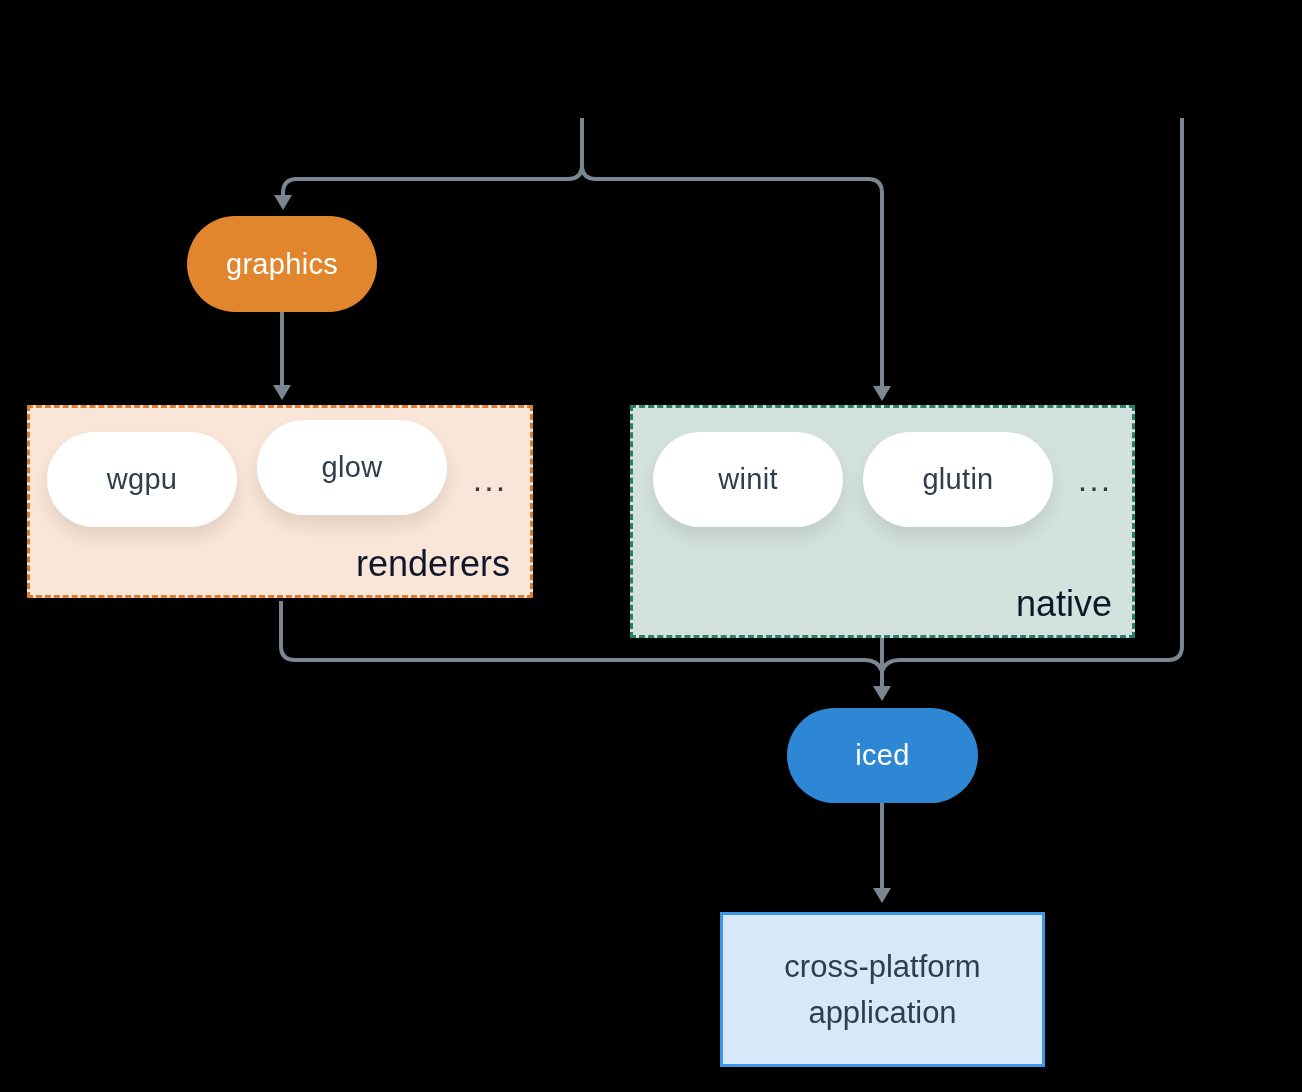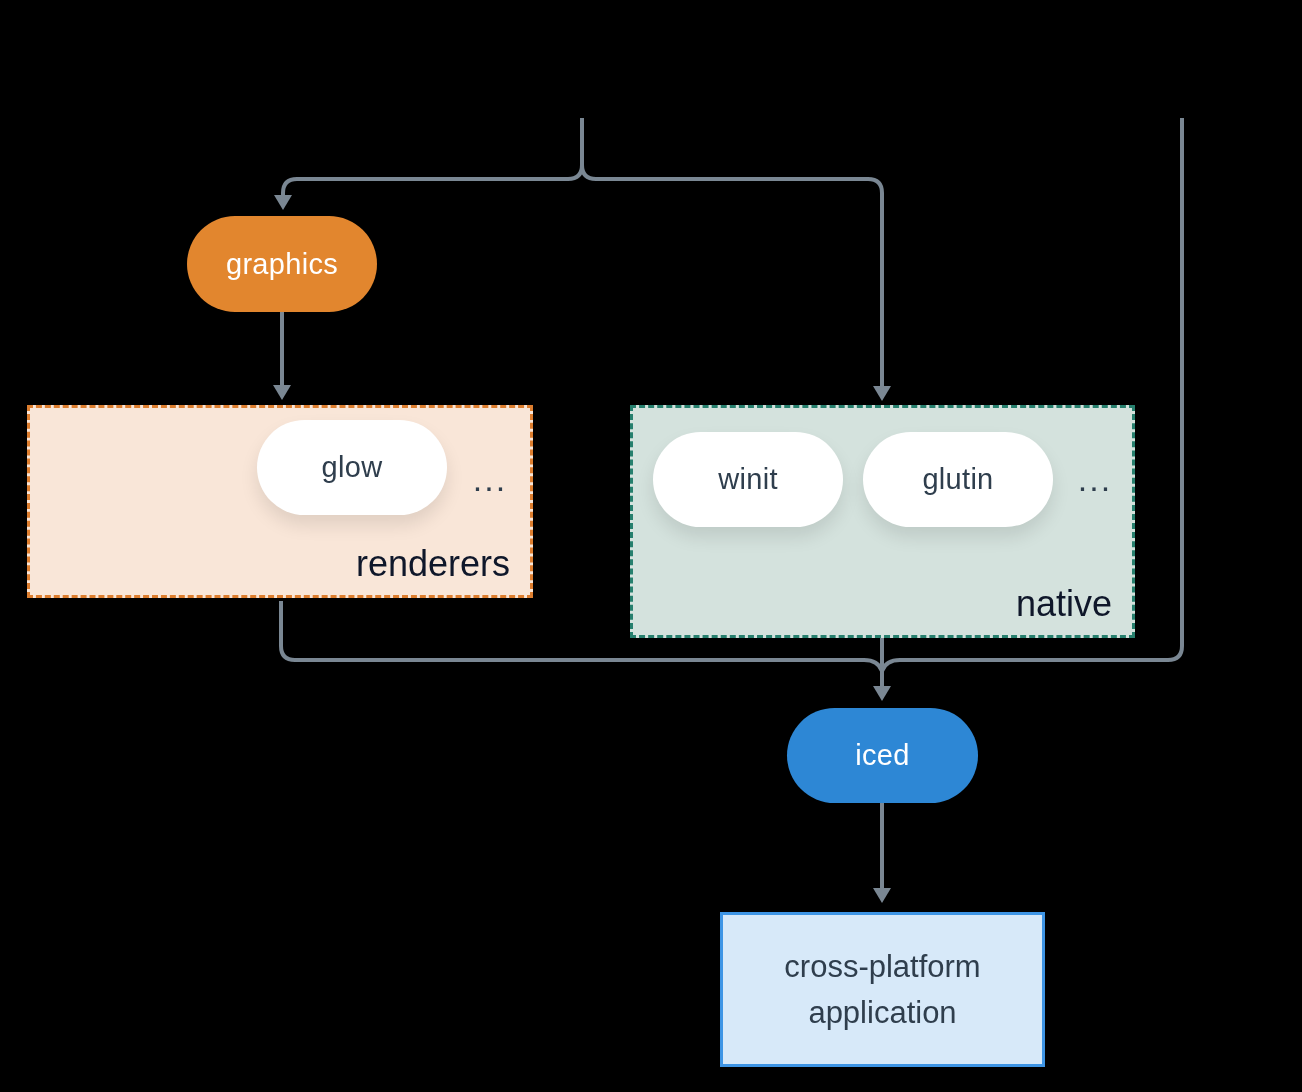--- a/index.html
+++ b/index.html
@@ -67,20 +67,23 @@
     <path class="edge" d="M882 803 V890"></path>
     <polygon class="arrowhead" points="882,903 873,888 891,888"></polygon>
   </svg>
 
 
   <div class="node pill orange node-graphics">
     <span>graphics</span>
   </div>
 
   <div class="group group-renderers">
+    <div class="inner-pill pill whitepill" style="left:17px;top:24px;">
+      <span>wgpu</span>
+    </div>
     <div class="inner-pill pill whitepill" style="left:227px;top:12px;">
       <span>glow</span>
     </div>
     <div class="dots" style="left:430px;">...</div>
     <div class="group-label">renderers</div>
   </div>
 
   <div class="group group-shells">
     <div class="inner-pill pill whitepill" style="left:20px;top:24px;">
       <span>winit</span>

